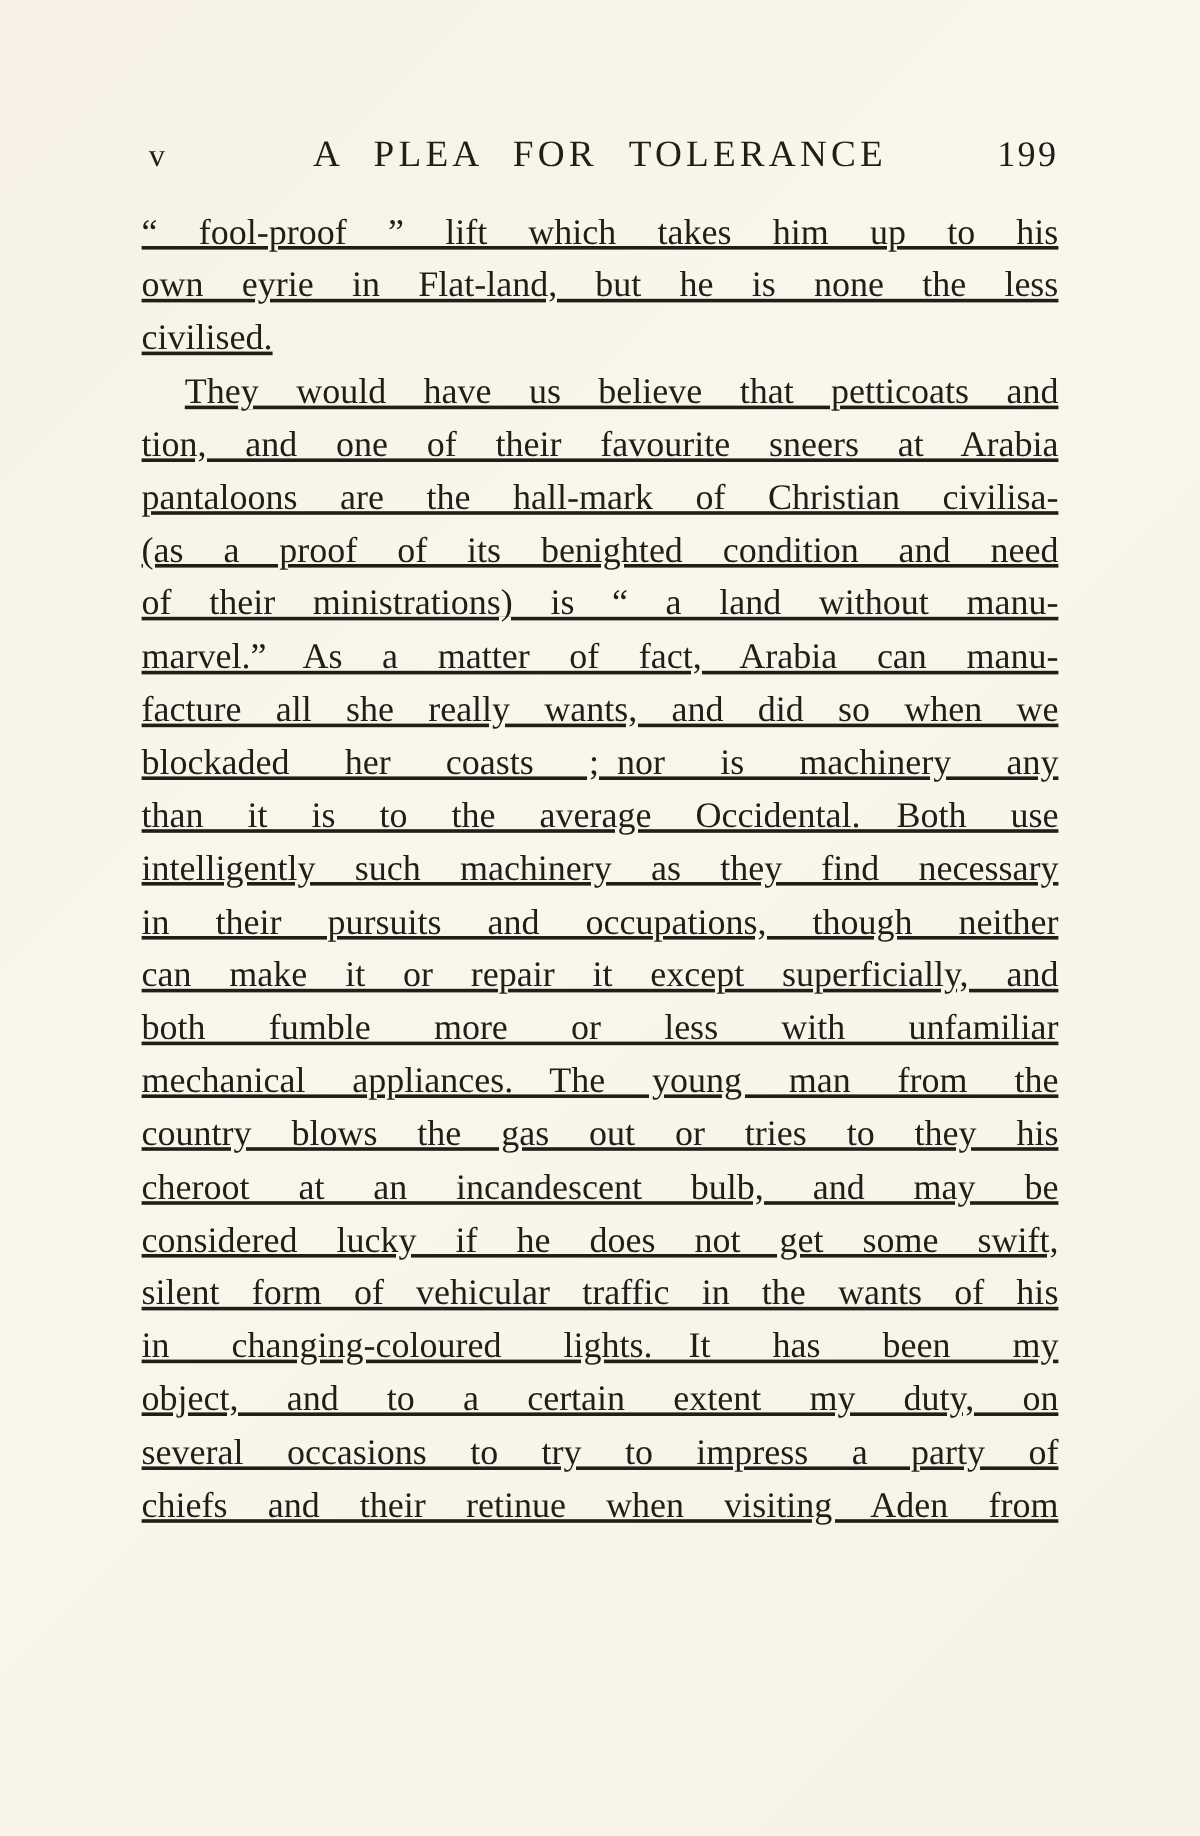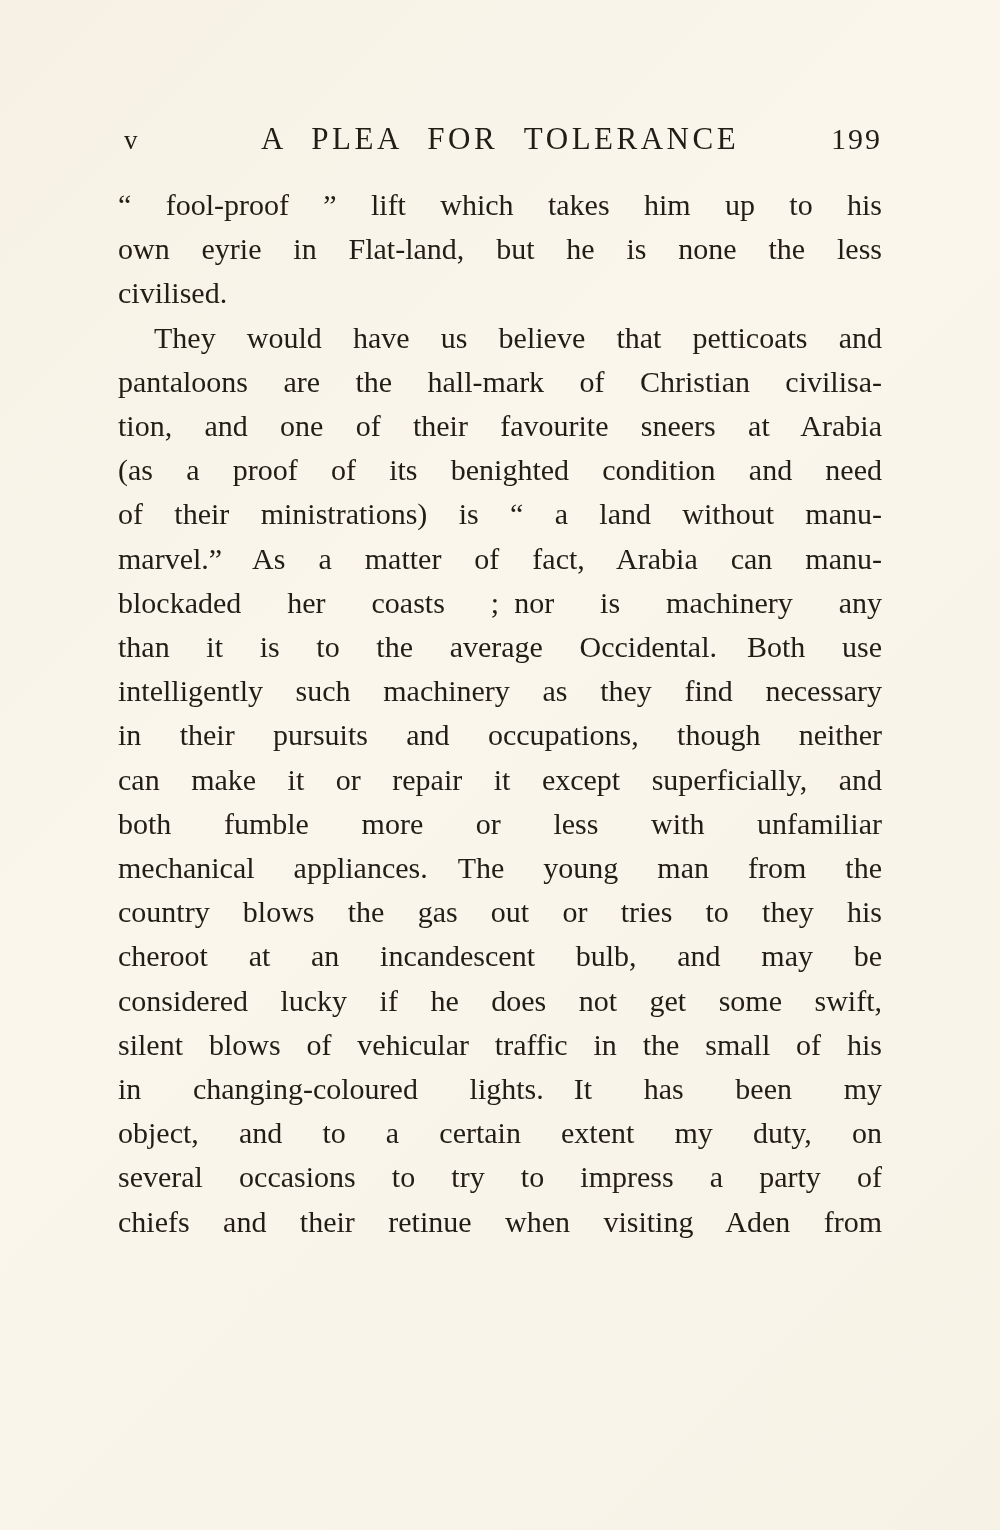--- a/index.html
+++ b/index.html
@@ -32,33 +32,33 @@
       font-size: 27px;
       justify-self: start;
       padding-left: 6px;
     }
     .running-title {
       letter-spacing: 3.5px;
       word-spacing: 15px;
       font-size: 31px;
       justify-self: center;
       white-space: nowrap;
-      margin-top: 11px;
     }
     .page-number {
       font-size: 30px;
       letter-spacing: 2px;
       justify-self: end;
     }
     .body-text {
       font-size: 30px;
       line-height: 44.2px;
     }
     .para {
       margin: 0;
+      text-decoration: underline;
     }
     .line {
       text-align: justify;
       text-align-last: justify;
       white-space: normal;
     }
     .line.last {
       text-align-last: left;
     }
     .line.indent {
@@ -76,35 +76,36 @@
   </div>
 
   <div class="body-text" id="body-text">
       <div class="para">
         <div class="line">“ fool-proof ” lift which takes him up to his</div>
         <div class="line">own eyrie in Flat-land, but he is none the less</div>
         <div class="line last">civilised.</div>
       </div>
       <div class="para">
         <div class="line indent">They would have us believe that petticoats and</div>
+        <div class="line">tion, and one of their favourite sneers at Arabia</div>
         <div class="line">pantaloons are the hall-mark of Christian civilisa-</div>
-        <div class="line">tion, and one of their favourite sneers at Arabia</div>
         <div class="line">(as a proof of its benighted condition and need</div>
         <div class="line">of their ministrations) is “ a land without manu-</div>
         <div class="line">marvel.” As a matter of fact, Arabia can manu-</div>
+        <div class="line">facture all she really wants, and did so when we</div>
         <div class="line">blockaded her coasts ; nor is machinery any</div>
         <div class="line">than it is to the average Occidental. Both use</div>
         <div class="line">intelligently such machinery as they find necessary</div>
         <div class="line">in their pursuits and occupations, though neither</div>
         <div class="line">can make it or repair it except superficially, and</div>
         <div class="line">both fumble more or less with unfamiliar</div>
         <div class="line">mechanical appliances. The young man from the</div>
         <div class="line">country blows the gas out or tries to they his</div>
         <div class="line">cheroot at an incandescent bulb, and may be</div>
         <div class="line">considered lucky if he does not get some swift,</div>
-        <div class="line">silent blows of vehicular traffic in the small of his</div>
+        <div class="line">silent form of vehicular traffic in the wants of his</div>
         <div class="line">in changing-coloured lights. It has been my</div>
         <div class="line">object, and to a certain extent my duty, on</div>
         <div class="line">several occasions to try to impress a party of</div>
         <div class="line">chiefs and their retinue when visiting Aden from</div>
       </div>
     </div>
 </div>
 
 </body></html>

